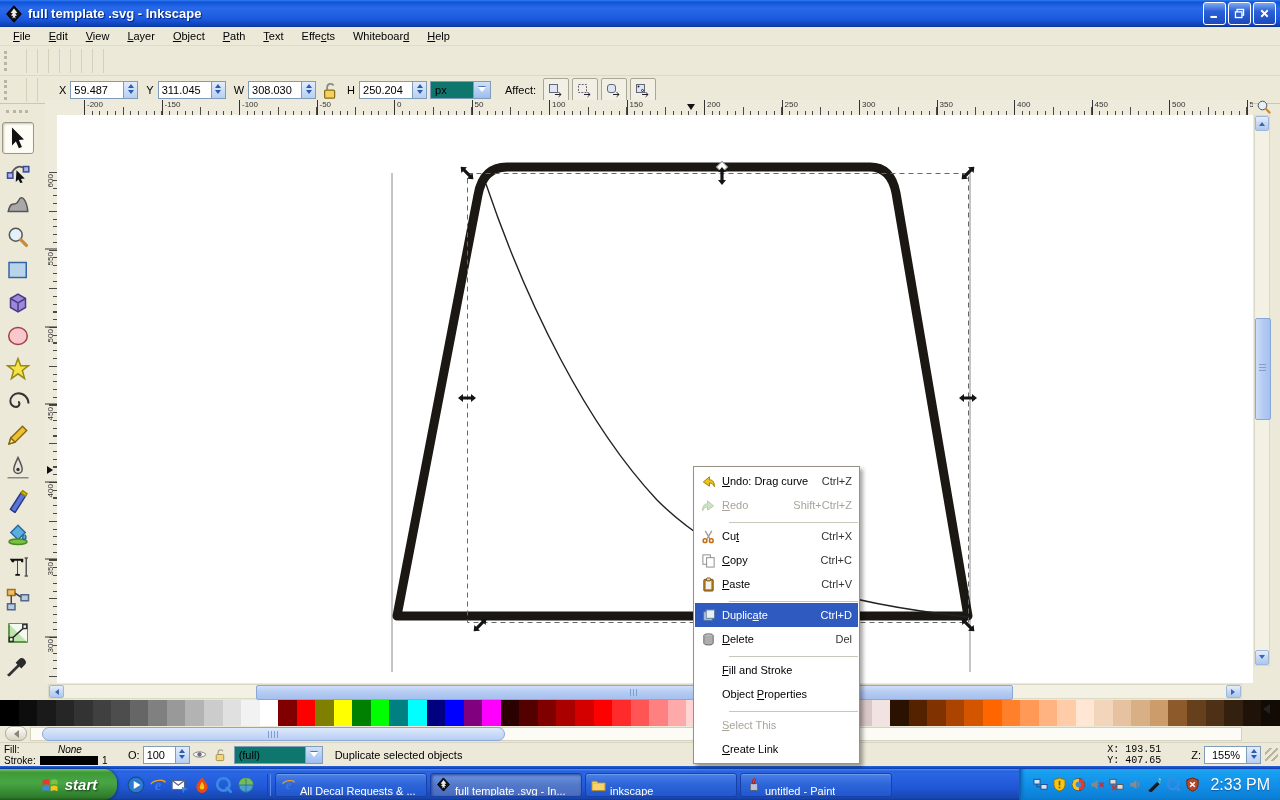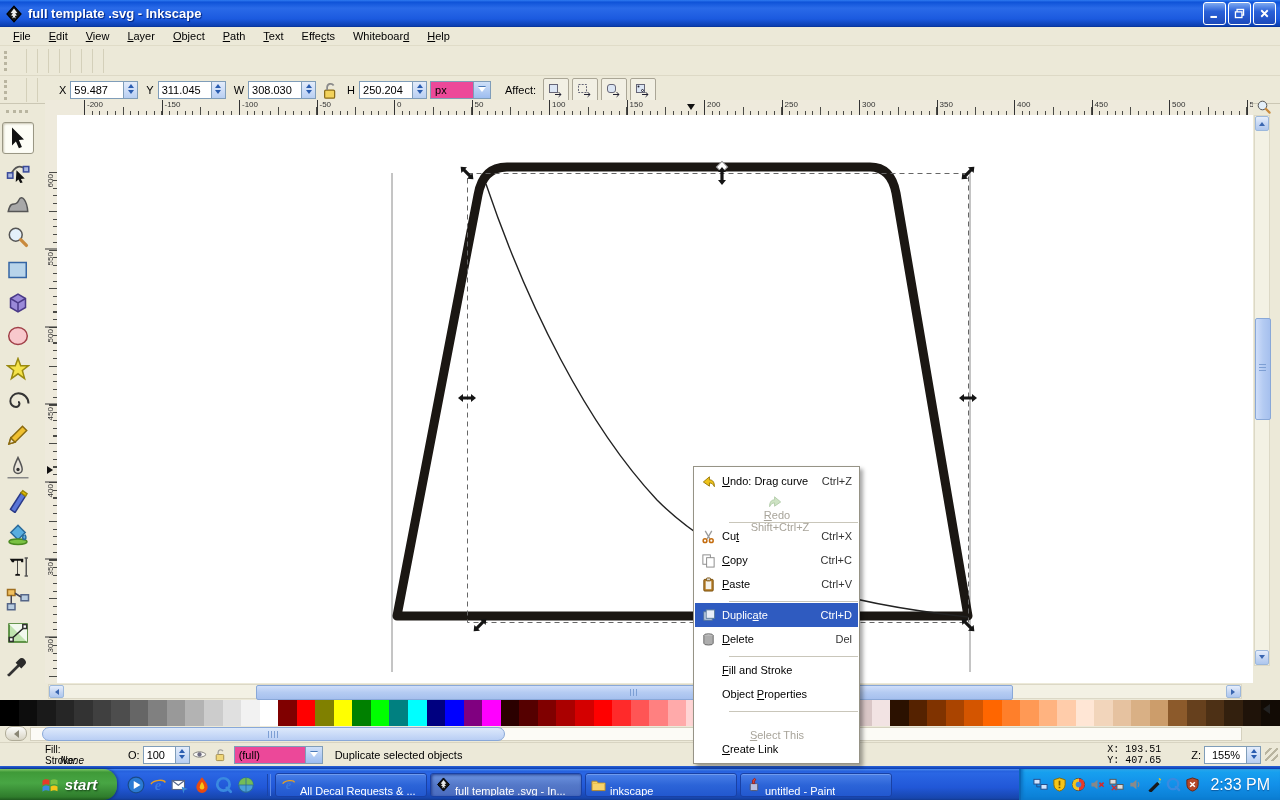--- a/index.html
+++ b/index.html
@@ -33,21 +33,21 @@
   .tb-group:last-child{border-right:none;}
   .fieldblock{display:flex;align-items:center;gap:3px;padding:0 6px;}
   .flabel{margin:0 1px 0 5px;}
   .spinbox{display:flex;height:18px;}
   .spinbox .val{width:47px;background:#fff;border:1px solid #7f9db9;border-right:none;padding:2px 2px 0 3px;font-size:11px;}
   .spin{width:13px;background:linear-gradient(180deg,#e3ecfb,#b8cff2);border:1px solid #7f9db9;display:flex;flex-direction:column;align-items:center;justify-content:center;gap:2px;}
   .spin i{display:block;width:0;height:0;border:3px solid transparent;}
   .spin .up{border-bottom:4px solid #2a5db0;margin-top:-1px;}
   .spin .dn{border-top:4px solid #2a5db0;}
   .combo{display:flex;height:18px;}
-  .combo .val{background:#ec4899;border:1px solid #7f9db9;border-right:none;padding:2px 4px 0 4px;min-width:34px;}
+  .combo .val{background:#0f766e;border:1px solid #7f9db9;border-right:none;padding:2px 4px 0 4px;min-width:34px;}
   .combo .btn{width:16px;background:linear-gradient(180deg,#cfe0f8,#9dbdf0);border:1px solid #7f9db9;display:flex;align-items:center;justify-content:center;}
   .combo .btn i{width:0;height:0;border:4px solid transparent;border-top:5px solid #fff;margin-top:4px;filter:drop-shadow(0 -1px 0 #4a7ab8);}
   .lockbtn{width:20px;height:20px;display:flex;align-items:center;justify-content:center;}
   .affect{display:flex;align-items:center;gap:3px;padding-left:8px;}
   .affbtn{width:24px;height:22px;border:1px solid #aaa696;border-radius:2px;background:#f2f0e4;display:flex;align-items:center;justify-content:center;}
   .affbtn svg{width:16px;height:16px;}
 
   
   .toolbox{position:absolute;left:0;top:104px;width:40px;height:579px;background:#ece9d8;display:flex;flex-direction:column;align-items:flex-start;padding:4px 0 0 2px;box-sizing:border-box;}
   .tboxgrip{width:22px;height:3px;border-top:3px dotted #b9b5a0;margin:2px 0 6px 4px;}
@@ -111,21 +111,21 @@
   .palscroll .circle{position:absolute;left:5px;top:0px;width:22px;height:15px;border-radius:7px;background:linear-gradient(180deg,#fdfdfc,#d8d4c4);border:1px solid #b0ac98;display:flex;align-items:center;justify-content:center;box-sizing:border-box;}
   .palscroll .circle i{width:0;height:0;border:4px solid transparent;border-right:5px solid #8a8674;margin-right:3px;}
   .palthumb{position:absolute;left:42px;top:1px;width:463px;height:14px;border-radius:7px;border:1px solid #89a8d8;
     background:linear-gradient(180deg,#dde9fb,#b9cef4);box-sizing:border-box;}
   .palthumb .gripdots{position:absolute;left:50%;top:3px;width:11px;height:7px;margin-left:-6px;
     background:repeating-linear-gradient(90deg,#7d9fd4 0 1px,transparent 1px 3px);}
 
   
   .statusbar{position:absolute;left:0;top:742px;width:1280px;height:24px;background:#ece9d8;display:flex;align-items:center;border-top:1px solid #d8d4c2;box-sizing:border-box;}
   .fsblock{display:flex;flex-direction:column;justify-content:center;padding-left:4px;width:118px;flex:none;font-size:10px;}
-  .fsrow{display:flex;align-items:center;height:11px;flex-direction:column;}
+  .fsrow{display:flex;align-items:center;height:11px;}
   .fsrow .lab{width:36px;}
   .fill-none{font-style:italic;margin-left:18px;}
   .stroke-swatch{width:58px;height:9px;background:#000;}
   .swval{margin-left:4px;}
   .opblock{display:flex;align-items:center;margin-left:6px;}
   .opblock .spinbox .val{width:26px;}
   .sb-ico{width:20px;height:20px;display:flex;align-items:center;justify-content:center;opacity:.75;}
   .sb-ico svg{width:15px;height:15px;}
   .layercombo{margin:0 4px;}
   .layercombo .val{width:62px;}
@@ -140,21 +140,21 @@
   
   .ctxmenu{position:absolute;left:693px;top:466px;width:167px;background:#fff;border:1px solid #969386;
     box-shadow:3px 3px 4px rgba(0,0,0,.35);z-index:50;padding:2px 1px;box-sizing:border-box;}
   .ctx-item{display:flex;align-items:center;height:24px;padding:0 6px 0 3px;color:#000;}
   .ctx-item .mico{width:20px;height:16px;flex:none;display:flex;align-items:center;justify-content:center;}
   .ctx-item .mico svg{width:15px;height:15px;}
   .ctx-item .mlabel{flex:1;padding-left:4px;white-space:nowrap;}
   .ctx-item .mshortcut{color:#333;padding-left:10px;white-space:nowrap;}
   .ctx-item.highlighted{background:#2f5bc0;color:#fff;}
   .ctx-item.highlighted .mshortcut{color:#fff;}
-  .ctx-item.disabled{color:#a8a49a;flex-direction:column;}
+  .ctx-item.disabled{color:#a8a49a;}
   .ctx-item.disabled .mshortcut{color:#a8a49a;}
   .ctx-item.disabled .mico{opacity:.5;}
   .ctx-item.separator{height:7px;padding:0;}
   .ctx-item.separator:after{content:"";display:block;width:96%;margin:3px auto 0;border-top:1px solid #c9c6ba;}
 
   
   .taskbar{position:absolute;left:0;top:769px;width:1280px;height:31px;
     background:linear-gradient(180deg,#4f8ff0 0%,#2661de 7%,#2a66e4 14%,#2157d7 60%,#1746ad 94%,#123a92 100%);
     display:flex;align-items:center;}
   .startbtn{height:31px;width:97px;flex:none;border-radius:0 14px 14px 0;

